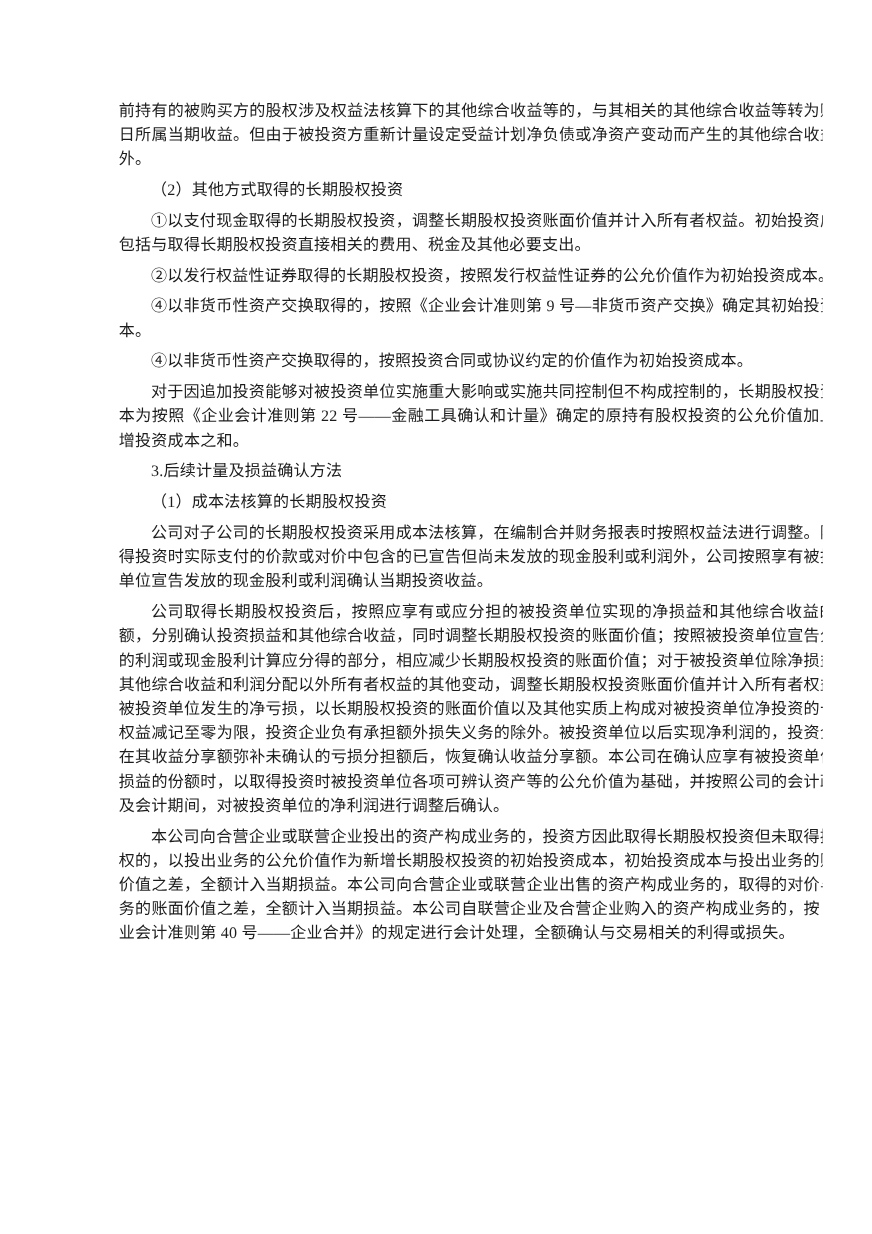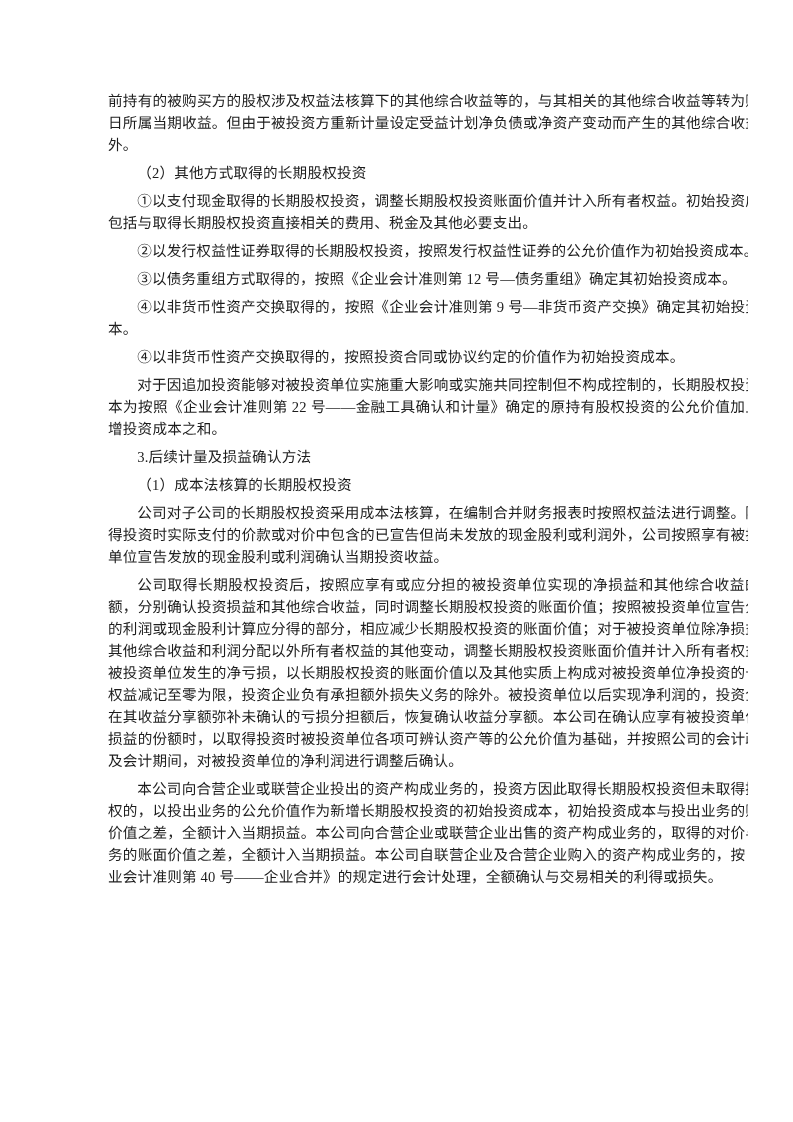--- a/index.html
+++ b/index.html
@@ -37,21 +37,20 @@
 </style>
 </head>
 <body>
 
 <div class="page">
   <div class="doc-body">
       <p class="para">前持有的被购买方的股权涉及权益法核算下的其他综合收益等的，与其相关的其他综合收益等转为购买日所属当期收益。但由于被投资方重新计量设定受益计划净负债或净资产变动而产生的其他综合收益除外。</p>
       <p class="para indent">（2）其他方式取得的长期股权投资</p>
       <p class="para indent">①以支付现金取得的长期股权投资，调整长期股权投资账面价值并计入所有者权益。初始投资成本包括与取得长期股权投资直接相关的费用、税金及其他必要支出。</p>
       <p class="para indent">②以发行权益性证券取得的长期股权投资，按照发行权益性证券的公允价值作为初始投资成本。</p>
-      <p class="para indent">③以债务重组方式取得的，按照《企业会计准则第 12 号—债务重组》确定其初始投资成本。</p>
       <p class="para indent">④以非货币性资产交换取得的，按照《企业会计准则第 9 号—非货币资产交换》确定其初始投资成本。</p>
       <p class="para indent">④以非货币性资产交换取得的，按照投资合同或协议约定的价值作为初始投资成本。</p>
       <p class="para indent">对于因追加投资能够对被投资单位实施重大影响或实施共同控制但不构成控制的，长期股权投资成本为按照《企业会计准则第 22 号——金融工具确认和计量》确定的原持有股权投资的公允价值加上新增投资成本之和。</p>
       <p class="para indent">3.后续计量及损益确认方法</p>
       <p class="para indent">（1）成本法核算的长期股权投资</p>
       <p class="para indent">公司对子公司的长期股权投资采用成本法核算，在编制合并财务报表时按照权益法进行调整。除取得投资时实际支付的价款或对价中包含的已宣告但尚未发放的现金股利或利润外，公司按照享有被投资单位宣告发放的现金股利或利润确认当期投资收益。</p>
       <p class="para indent">公司取得长期股权投资后，按照应享有或应分担的被投资单位实现的净损益和其他综合收益的份额，分别确认投资损益和其他综合收益，同时调整长期股权投资的账面价值；按照被投资单位宣告分派的利润或现金股利计算应分得的部分，相应减少长期股权投资的账面价值；对于被投资单位除净损益、其他综合收益和利润分配以外所有者权益的其他变动，调整长期股权投资账面价值并计入所有者权益；被投资单位发生的净亏损，以长期股权投资的账面价值以及其他实质上构成对被投资单位净投资的长期权益减记至零为限，投资企业负有承担额外损失义务的除外。被投资单位以后实现净利润的，投资企业在其收益分享额弥补未确认的亏损分担额后，恢复确认收益分享额。本公司在确认应享有被投资单位净损益的份额时，以取得投资时被投资单位各项可辨认资产等的公允价值为基础，并按照公司的会计政策及会计期间，对被投资单位的净利润进行调整后确认。</p>
       <p class="para indent">本公司向合营企业或联营企业投出的资产构成业务的，投资方因此取得长期股权投资但未取得控制权的，以投出业务的公允价值作为新增长期股权投资的初始投资成本，初始投资成本与投出业务的账面价值之差，全额计入当期损益。本公司向合营企业或联营企业出售的资产构成业务的，取得的对价与业务的账面价值之差，全额计入当期损益。本公司自联营企业及合营企业购入的资产构成业务的，按《企业会计准则第 40 号——企业合并》的规定进行会计处理，全额确认与交易相关的利得或损失。</p>
     </div>
 </div>

